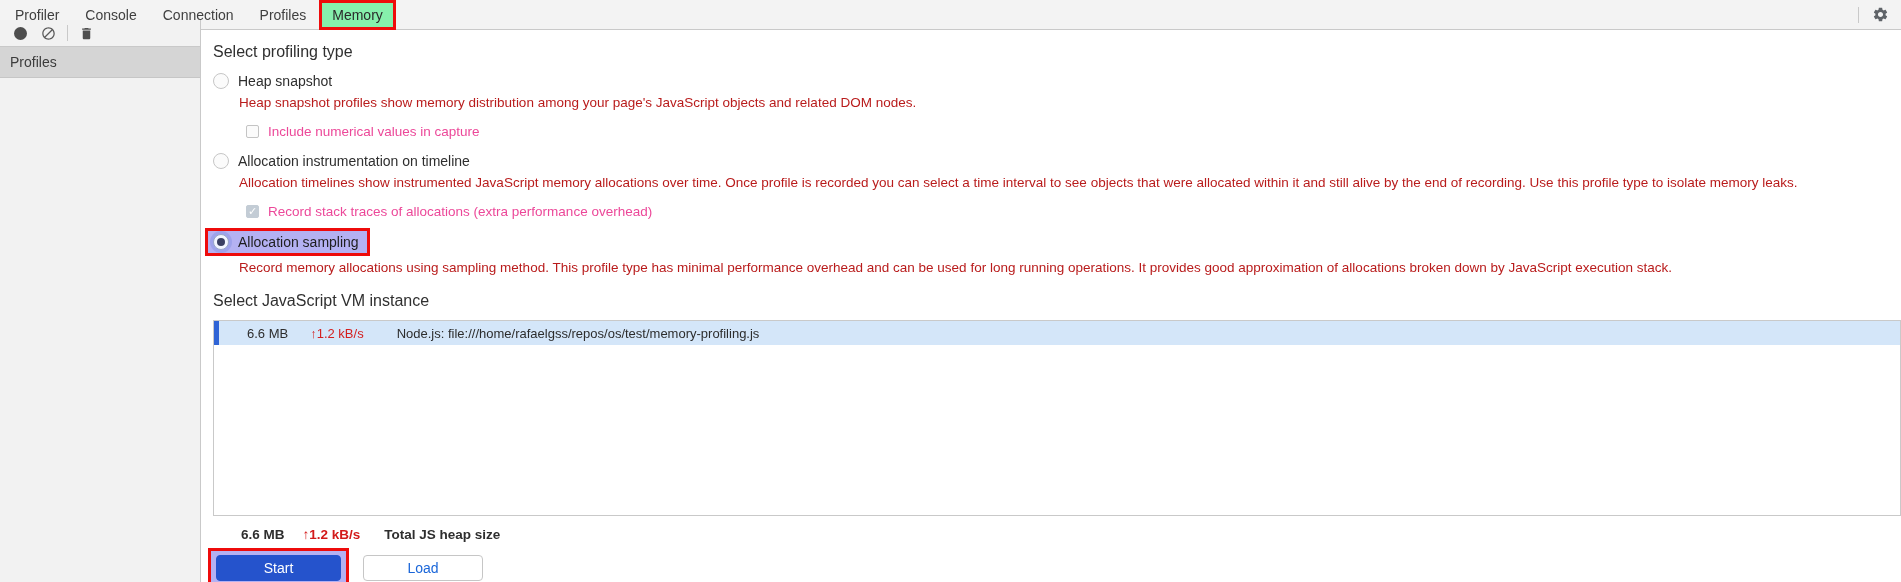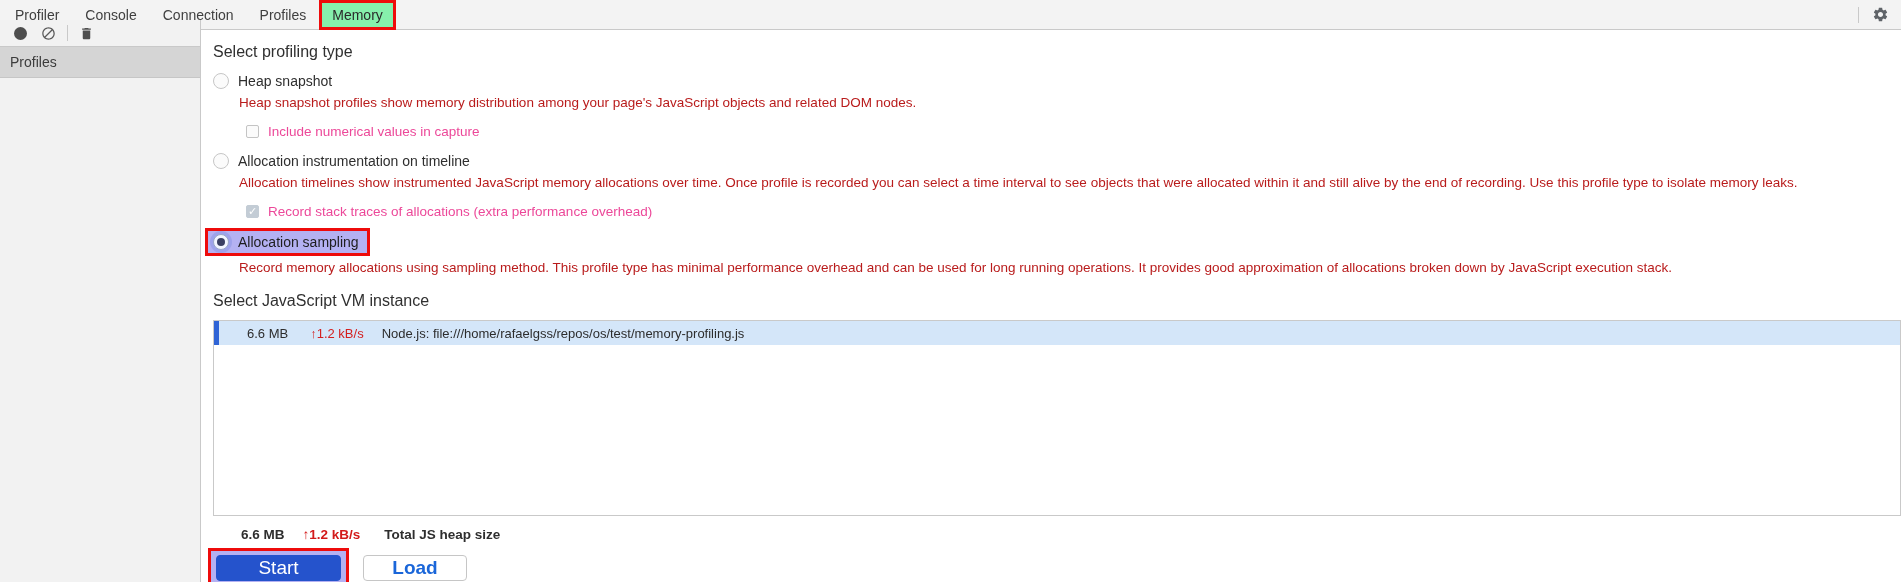--- a/index.html
+++ b/index.html
@@ -95,41 +95,41 @@
     border:1px solid #c9c9c9; background:#fff;
     margin-right:0;
   }
   .vm-row {
     height:24px; background:#d4e6f9; border-left:5px solid #2f64d6;
     display:flex; align-items:center; font-size:13px; color:#2d2d2d;
     padding-left:28px;
   }
   .vm-size { white-space:nowrap; }
   .vm-rate { color:#d42020; margin-left:22px; white-space:nowrap; }
-  .vm-name { margin-left:18px; white-space:nowrap; }
+  .vm-name { margin-left:33px; white-space:nowrap; }
 
   
   .stats {
     margin-top:11px; padding-left:28px; display:flex; align-items:center;
     font-size:13.5px; font-weight:bold; color:#2e2e2e;
   }
   .stats .rate { color:#d31a1a; margin-left:18px; }
   .stats .lbl { margin-left:24px; }
   .btn-row { margin-top:6px; display:flex; align-items:center; }
   .start-annotate {
     display:inline-block; background:#b4b1f2; border:3px solid #ee0b0b;
     padding:4px 5px; margin-left:-5px;
   }
   .btn {
-    height:26px; border-radius:4px; font-size:19px;
+    height:26px; border-radius:4px; font-size:14px;
     display:inline-flex; align-items:center; justify-content:center;
     cursor:default;
   }
   .btn-start { width:125px; background:#2553cc; color:#fff; border:1px solid #2553cc; }
-  .btn-load  { width:104px; background:#fff; color:#1a66d9; border:1px solid #c6c6c6; margin-left:14px; font-weight:700; }
+  .btn-load  { width:120px; background:#fff; color:#1a66d9; border:1px solid #c6c6c6; margin-left:14px; font-weight:400; }
 
   .icon-svg { fill:#4e4e4e; }
 </style>
 </head>
 <body>
 
 <div class="tabbar">
   <div class="tab">Profiler</div>
   <div class="tab">Console</div>
   <div class="tab">Connection</div>

